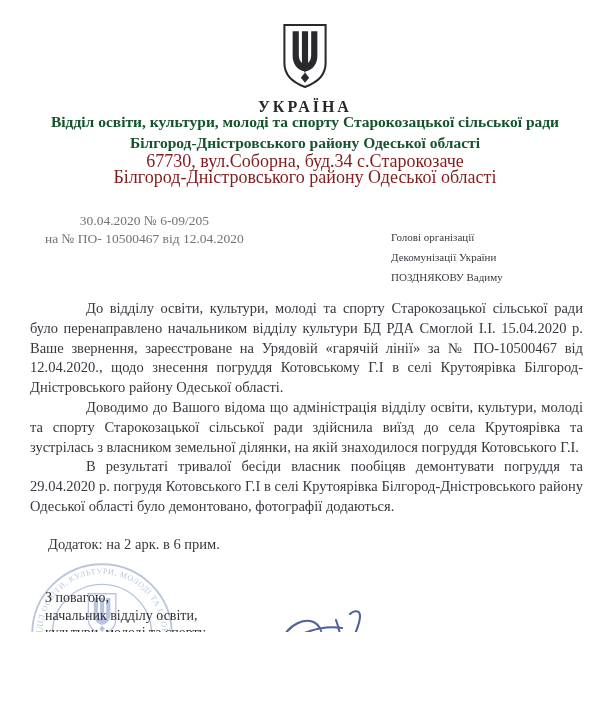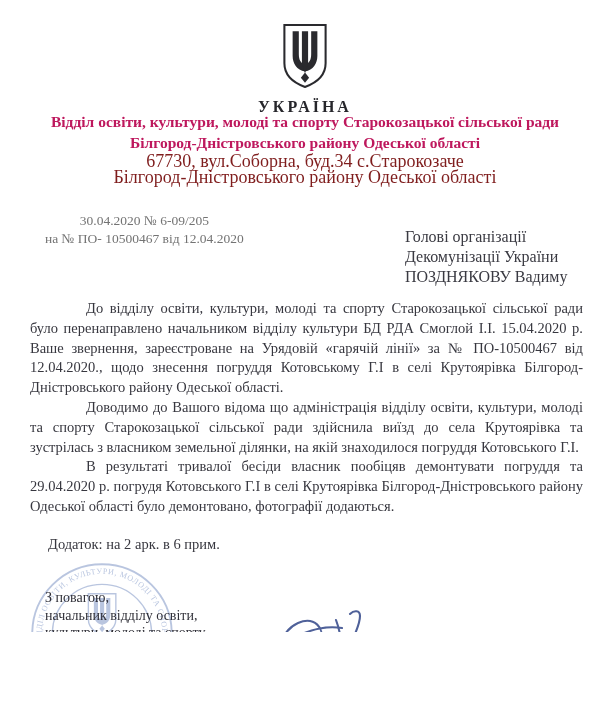--- a/index.html
+++ b/index.html
@@ -11,27 +11,27 @@
 
   
   .emblem-wrap { position:absolute; top:22px; left:0; width:100%; text-align:center; }
   .emblem-country {
     display:block; margin-top:4px; font-weight:bold; font-size:16px;
     letter-spacing:3px; color:#26262b;
   }
 
   
   .letterhead { position:absolute; top:111px; left:0; width:100%; text-align:center; }
-  .org-line { font-weight:bold; font-size:15.5px; line-height:21px; color:#be185d; }
+  .org-line { font-weight:bold; font-size:15.5px; line-height:21px; color:#14532d; }
   .addr-line { font-size:18px; line-height:16px; color:#7f1d1d; }
   .letterhead .addr-line:first-of-type { margin-top:4px; }
 
   
   .ref-block { position:absolute; top:212px; left:45px; font-size:13.5px; line-height:18px; color:#737373;text-align:center; }
-  .recipient-block { position:absolute; top:227px; left:405px; font-size:16px; line-height:20px; color:#3a3a42; }
+  .recipient-block { position:absolute; top:227px; left:391px; font-size:11px; line-height:20px; color:#3a3a42; }
 
   
   .body-text {
     position:absolute; top:299px; left:30px; width:553px;
     font-size:14.5px; line-height:19.8px; text-align:justify; color:#37373f;
   }
   .body-text p { margin:0; text-indent:56px; }
   .attachment { margin-top:18px !important; text-indent:18px !important; text-align:left; }
 
   

